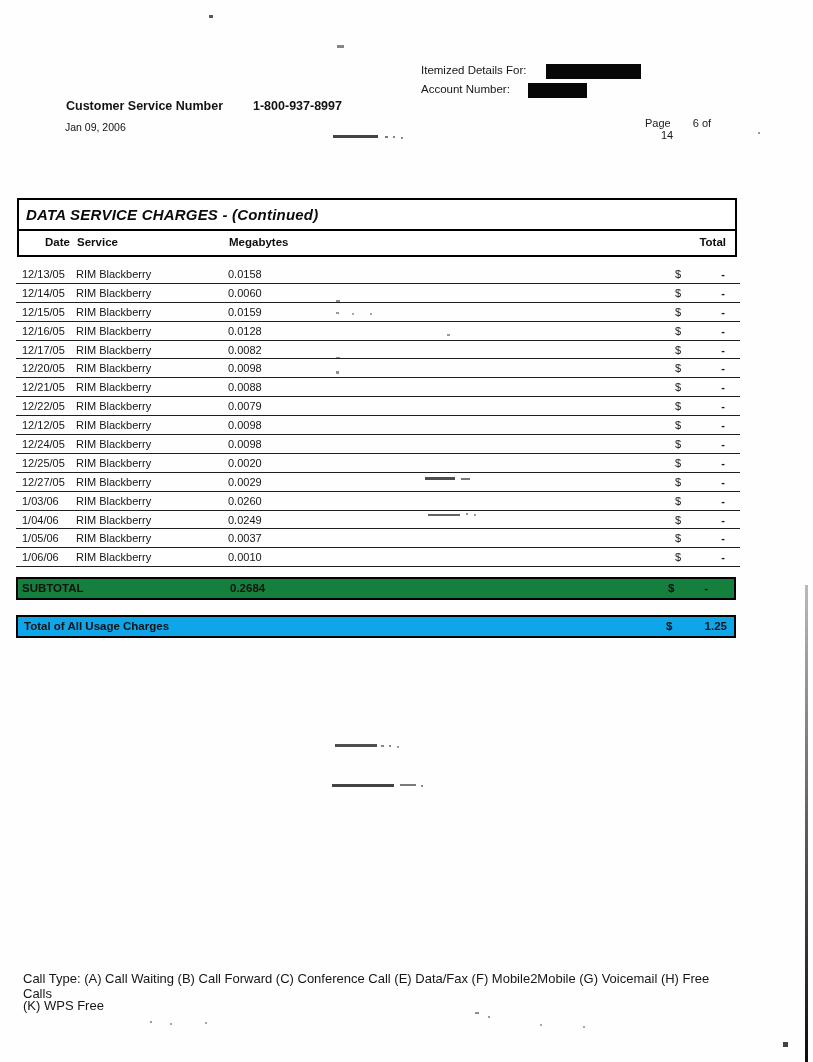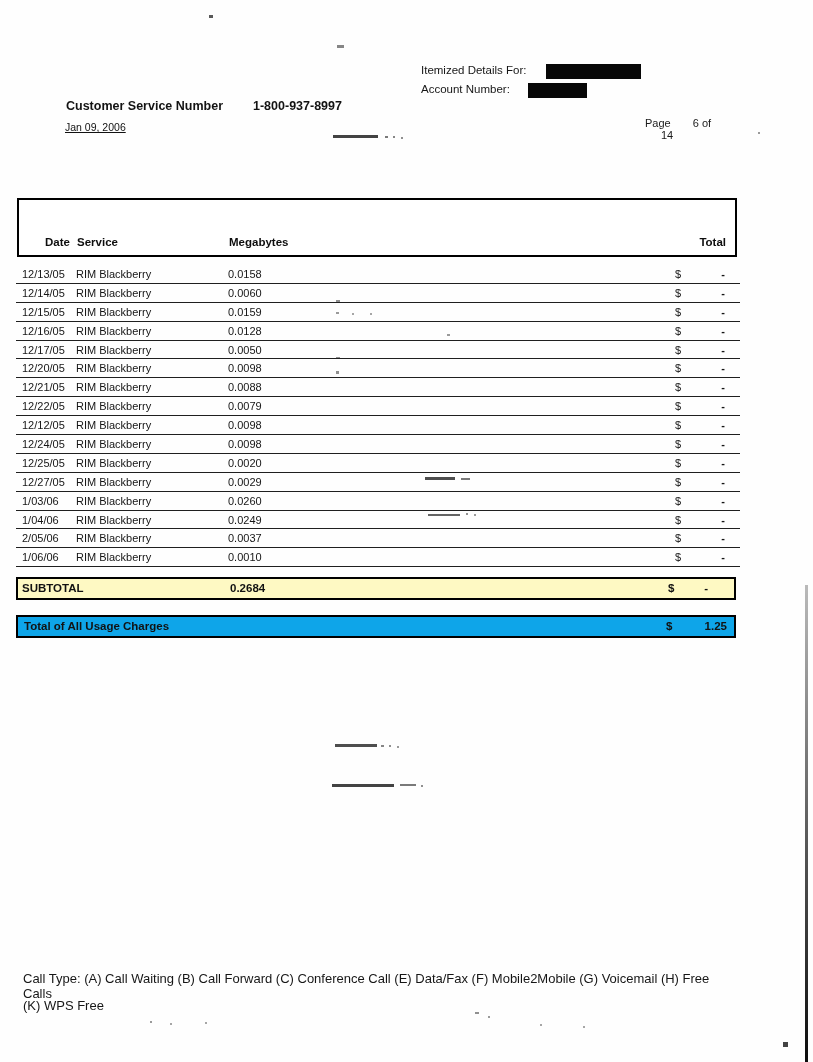--- a/index.html
+++ b/index.html
@@ -7,36 +7,36 @@
     width:813px;height:1062px;position:relative;overflow:hidden;
     background:#fefefe;color:#121212;
     font-family:"Liberation Sans","DejaVu Sans",sans-serif;
   }
   .abs{position:absolute;}
   .b{font-weight:bold;}
   
   .hdr-label{font-size:11.5px;color:#161616;}
   .redact{background:#070707;}
   .cs{font-size:12.5px;font-weight:bold;color:#131313;}
-  .stmt-date{font-size:10.5px;text-decoration:underline;}
+  .stmt-date{font-size:10.5px;}
   .page-info{font-size:11px;color:#1a1a1a;}
   
   .tbl-box{left:17px;top:198px;width:716px;height:55px;border:2px solid #000;background:#fff;}
   .tbl-title{font-size:15px;font-weight:bold;font-style:italic;letter-spacing:.2px;
     padding:6px 0 0 7px;height:23px;border-bottom:2px solid #000;color:#0b0b0b;}
   .colhdr{position:absolute;font-size:11.5px;font-weight:bold;top:36px;color:#0e0e0e;}
   .rows{left:16px;top:265px;width:724px;}
   .t-row{position:relative;height:17.9px;border-bottom:1.6px solid #1f1f1f;font-size:11px;color:#151515;}
   .t-row span{position:absolute;top:3px;}
   .c-date{left:6px;}
   .c-service{left:60px;}
   .c-mb{left:212px;}
   .c-cur{left:659px;}
   .c-total{right:15px;font-weight:bold;}
-  .sub-box{left:16px;top:577px;width:716px;height:19px;border:2.5px solid #000;font-size:11.5px;background:#fef9c3;}
+  .sub-box{left:16px;top:577px;width:716px;height:19px;border:2.5px solid #000;font-size:11.5px;background:#15803d;}
   .sub-box span{position:absolute;top:3px;}
   .tot-box{left:16px;top:615px;width:716px;height:19px;border:2.5px solid #000;font-size:11.5px;background:#0ea5e9;}
   .tot-box span{position:absolute;top:3px;}
   
   .foot{font-size:13px;color:#161616;margin-left:9px;}
   
   .noise{position:absolute;background:#222;}
   .edge-line{position:absolute;left:805px;top:585px;width:2.5px;height:477px;
     background:linear-gradient(to bottom, rgba(60,60,60,.35), rgba(30,30,30,.75) 55%, #0c0c0c);}
 </style>
@@ -54,20 +54,21 @@
   <div class="abs cs" style="left:66px;top:99px;">Customer Service Number</div>
   <div class="abs cs" style="left:253px;top:99px;">1-800-937-8997</div>
 
   <div class="abs stmt-date" style="left:65px;top:121px;">Jan 09, 2006</div>
 
   <div class="abs page-info" style="left:645px;top:117px;">
     <span>Page</span><span style="display:inline-block;width:22px;"></span><span>6</span>&nbsp;<span>of</span><span style="display:inline-block;width:16px;"></span><span>14</span>
   </div>
 
   <div class="abs tbl-box">
+    <div class="tbl-title">DATA SERVICE CHARGES - (Continued)</div>
     <span class="colhdr" style="left:3px;padding-left:23px;">Date</span>
     <span class="colhdr" style="left:58px;">Service</span>
     <span class="colhdr" style="left:210px;">Megabytes</span>
     <span class="colhdr" style="right:9px;">Total</span>
   </div>
 
   <div class="abs rows">
       <div class="t-row">
       <span class="c-date">12/13/05</span>
       <span class="c-service">RIM Blackberry</span>
@@ -92,21 +93,21 @@
       <div class="t-row">
       <span class="c-date">12/16/05</span>
       <span class="c-service">RIM Blackberry</span>
       <span class="c-mb">0.0128</span>
       <span class="c-cur">$</span>
       <span class="c-total">-</span>
     </div>
       <div class="t-row">
       <span class="c-date">12/17/05</span>
       <span class="c-service">RIM Blackberry</span>
-      <span class="c-mb">0.0050</span>
+      <span class="c-mb">0.0082</span>
       <span class="c-cur">$</span>
       <span class="c-total">-</span>
     </div>
       <div class="t-row">
       <span class="c-date">12/20/05</span>
       <span class="c-service">RIM Blackberry</span>
       <span class="c-mb">0.0098</span>
       <span class="c-cur">$</span>
       <span class="c-total">-</span>
     </div>
@@ -160,21 +161,21 @@
       <span class="c-total">-</span>
     </div>
       <div class="t-row">
       <span class="c-date">1/04/06</span>
       <span class="c-service">RIM Blackberry</span>
       <span class="c-mb">0.0249</span>
       <span class="c-cur">$</span>
       <span class="c-total">-</span>
     </div>
       <div class="t-row">
-      <span class="c-date">2/05/06</span>
+      <span class="c-date">1/05/06</span>
       <span class="c-service">RIM Blackberry</span>
       <span class="c-mb">0.0037</span>
       <span class="c-cur">$</span>
       <span class="c-total">-</span>
     </div>
       <div class="t-row">
       <span class="c-date">1/06/06</span>
       <span class="c-service">RIM Blackberry</span>
       <span class="c-mb">0.0010</span>
       <span class="c-cur">$</span>

